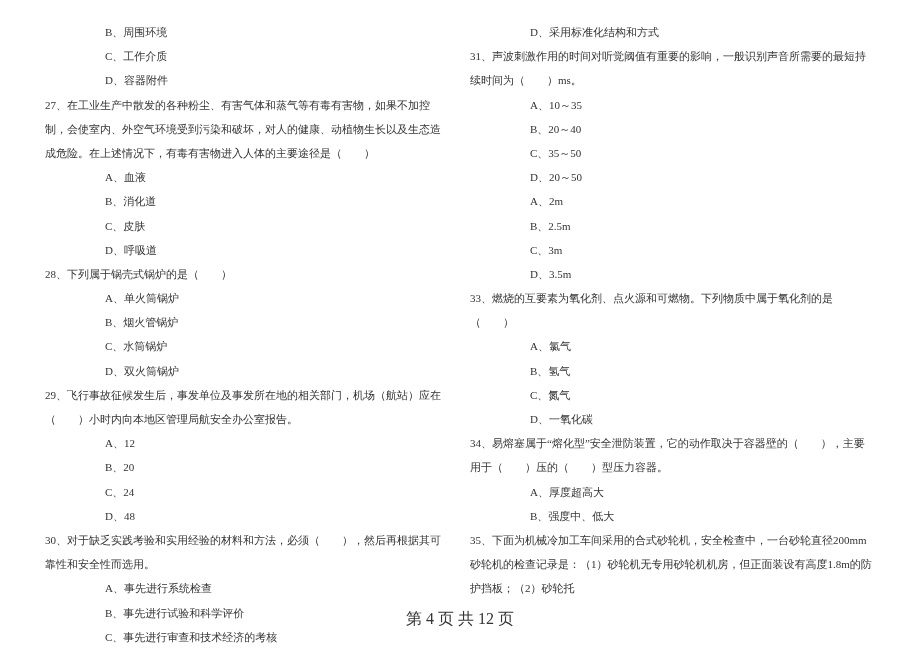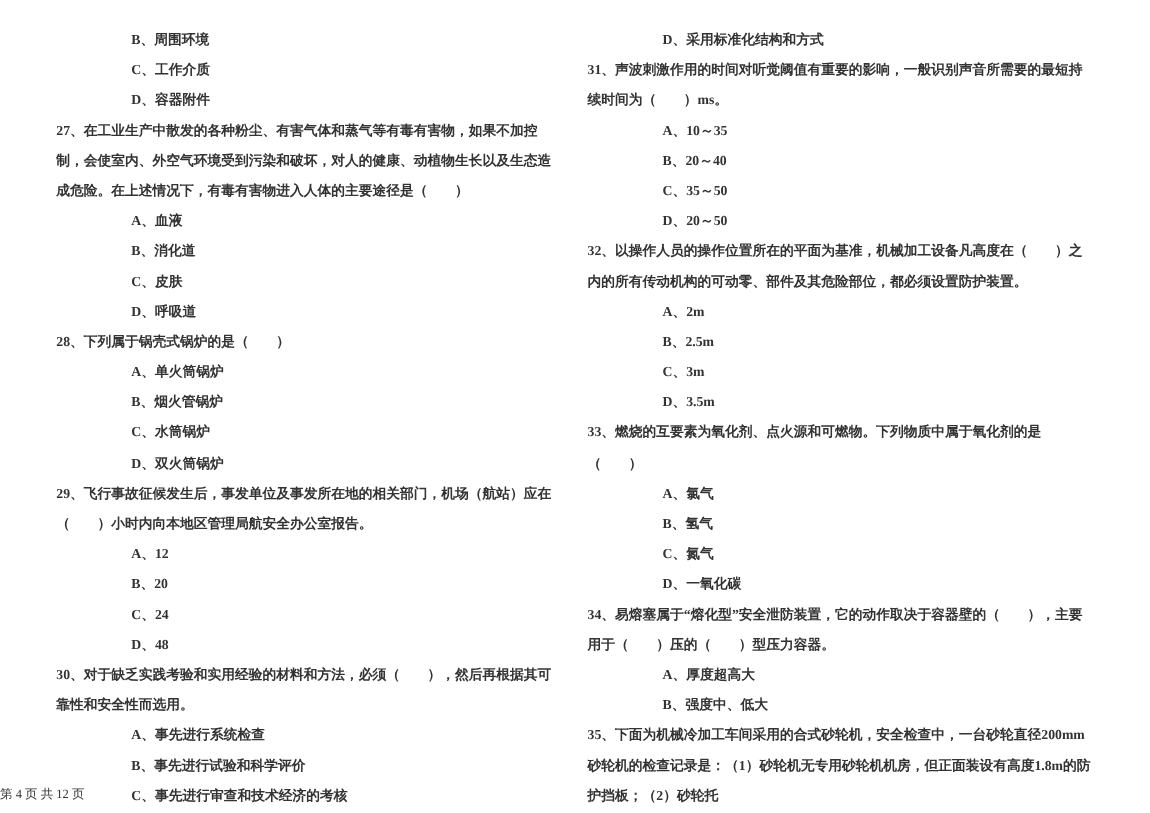--- a/index.html
+++ b/index.html
@@ -22,33 +22,33 @@
       padding: 20px 35px 30px 35px;
       height: 620px;
     }
     .column {
       width: 50%;
       padding: 0 10px;
     }
     .line {
       line-height: 2.2;
       white-space: normal;
-      font-weight: bold;
     }
     .indent-2 {
       padding-left: 60px;
     }
     .question {
       padding-left: 0;
     }
     .footer {
       position: absolute;
-      bottom: 8px;
+      bottom: 20px;
       width: 100%;
-      font-size: 10px;
+      text-align: center;
+      font-size: 16px;
       color: #333;
     }
   </style>
 </head>
 <body>
 
 <div class="page">
   <div class="column">
     <div class="line indent-2">B、周围环境</div>
     <div class="line indent-2">C、工作介质</div>
@@ -74,21 +74,20 @@
     <div class="line indent-2">C、事先进行审查和技术经济的考核</div>
   </div>
 
   <div class="column">
     <div class="line indent-2">D、采用标准化结构和方式</div>
     <div class="line question">31、声波刺激作用的时间对听觉阈值有重要的影响，一般识别声音所需要的最短持续时间为（　　）ms。</div>
     <div class="line indent-2">A、10～35</div>
     <div class="line indent-2">B、20～40</div>
     <div class="line indent-2">C、35～50</div>
     <div class="line indent-2">D、20～50</div>
-    <div class="line question">32、以操作人员的操作位置所在的平面为基准，机械加工设备凡高度在（　　）之内的所有传动机构的可动零、部件及其危险部位，都必须设置防护装置。</div>
     <div class="line indent-2">A、2m</div>
     <div class="line indent-2">B、2.5m</div>
     <div class="line indent-2">C、3m</div>
     <div class="line indent-2">D、3.5m</div>
     <div class="line question">33、燃烧的互要素为氧化剂、点火源和可燃物。下列物质中属于氧化剂的是（　　）</div>
     <div class="line indent-2">A、氯气</div>
     <div class="line indent-2">B、氢气</div>
     <div class="line indent-2">C、氮气</div>
     <div class="line indent-2">D、一氧化碳</div>
     <div class="line question">34、易熔塞属于“熔化型”安全泄防装置，它的动作取决于容器壁的（　　），主要用于（　　）压的（　　）型压力容器。</div>

